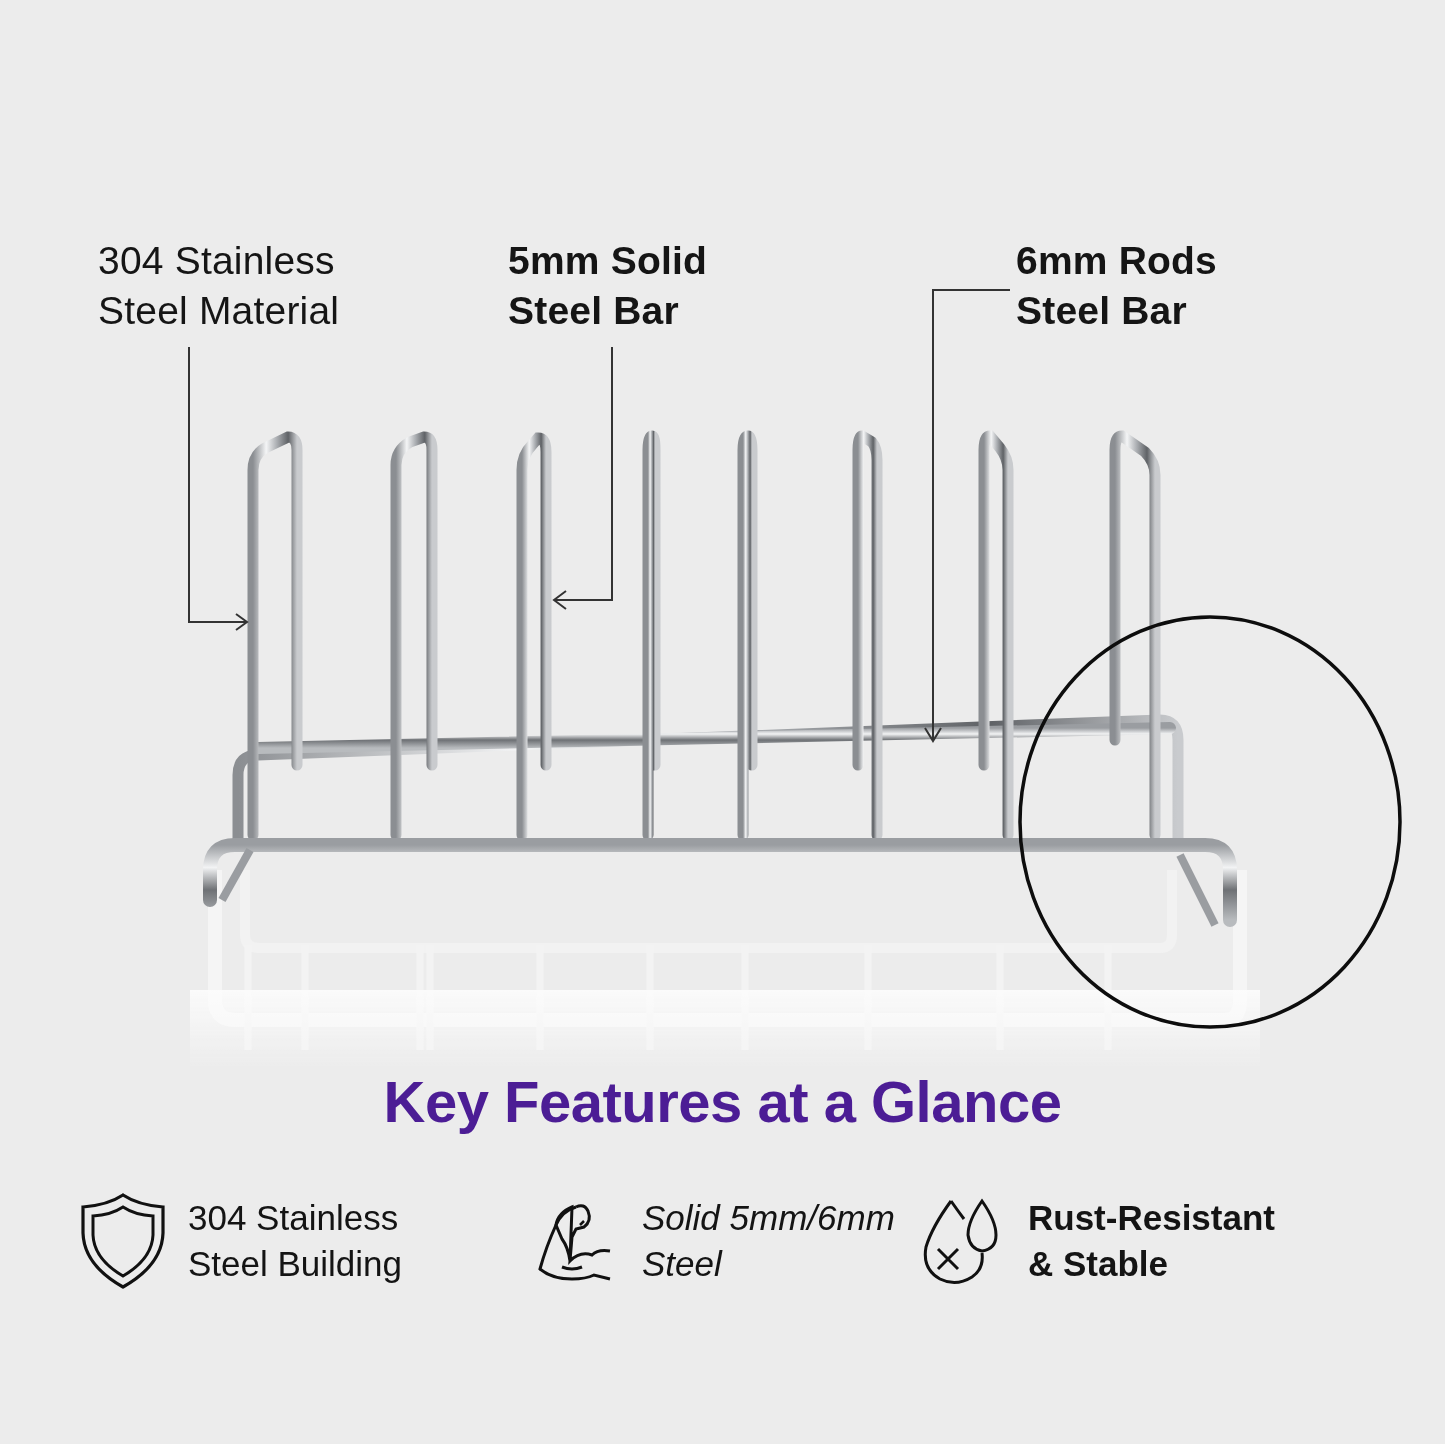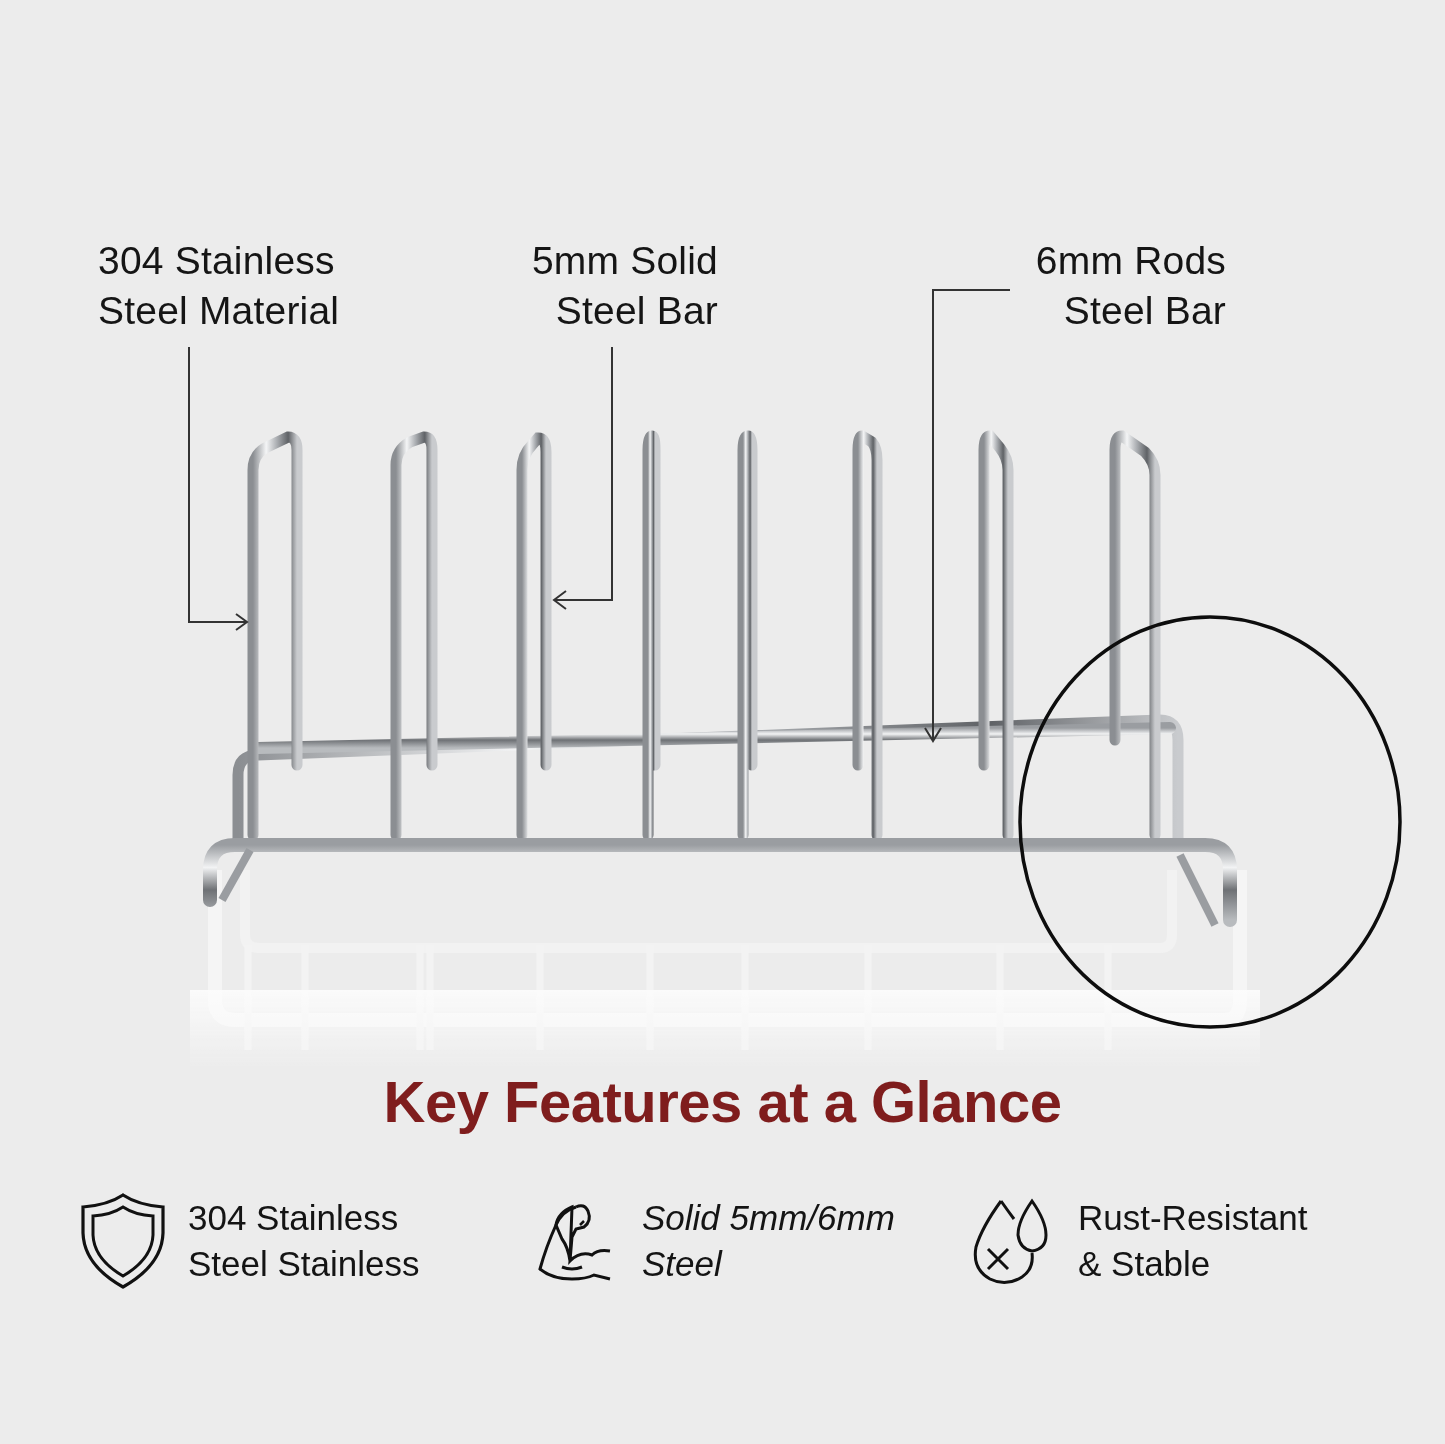--- a/index.html
+++ b/index.html
@@ -1,20 +1,20 @@
 <!DOCTYPE html>
 <html><head>
 <meta charset="utf-8">
 <style>
   html,body{margin:0;padding:0;}
   body{width:1445px;height:1444px;background:#ececec;position:relative;overflow:hidden;font-family:"Liberation Sans","DejaVu Sans",sans-serif;color:#111;}
   .callout{position:absolute;font-size:39px;line-height:50px;color:#151515;text-align:left;letter-spacing:0.2px;}
-  .callout.center{text-align:right;}
+  .callout.center{text-align:left;font-weight:bold;}
   #scene{position:absolute;left:0;top:0;width:1445px;height:1444px;}
-  .title{position:absolute;left:0;width:1445px;top:1068px;text-align:center;font-size:58px;font-weight:bold;letter-spacing:-0.5px;color:#7f1d1d;}
+  .title{position:absolute;left:0;width:1445px;top:1068px;text-align:center;font-size:58px;font-weight:bold;letter-spacing:-0.5px;color:#4c1d95;}
   .feature{position:absolute;top:1186px;height:110px;display:flex;align-items:center;}
   .feature .icon{width:90px;height:100px;flex:0 0 auto;}
   .feature .text{font-size:35px;line-height:46px;margin-left:20px;color:#141414;}
 </style>
 </head>
 <body>
 
 <svg id="scene" viewBox="0 0 1445 1444" xmlns="http://www.w3.org/2000/svg">
   <defs>
     <linearGradient id="steelV" x1="0" x2="1" y1="0" y2="0">
@@ -99,38 +99,38 @@
 
 <div class="title">Key Features at a Glance</div>
 
 <div class="feature" style="left:78px;">
   <svg class="icon" viewBox="0 0 90 100">
     <path d="M45 4 Q30 14 5 16 L5 42 Q6 74 45 96 Q84 74 85 42 L85 16 Q60 14 45 4 Z" fill="none" stroke="#111" stroke-width="3.2"></path>
     <path d="M45 16 Q33 24 15 25 L15 44 Q16 68 45 85 Q74 68 75 44 L75 25 Q57 24 45 16 Z" fill="none" stroke="#111" stroke-width="3"></path>
   </svg>
   <div class="text">
     <div>304 Stainless</div>
-    <div>Steel Stainless</div>
+    <div>Steel Building</div>
   </div>
 </div>
 
 <div class="feature" style="left:532px;font-style:italic;">
   <svg class="icon" viewBox="0 0 90 100">
     <path d="M44 16 Q52 12 56 20 Q60 30 52 36 L44 38 L40 46 L38 70 Q48 60 60 64 Q66 58 78 60 M38 70 Q36 56 30 48 L24 34 Q26 22 40 16 Z" fill="none" stroke="#111" stroke-width="3"></path>
     <path d="M44 16 Q30 20 24 34 Q14 56 8 78 Q20 88 40 88 Q54 88 62 84 L78 88" fill="none" stroke="#111" stroke-width="3"></path>
     <path d="M30 76 Q40 80 50 76" fill="none" stroke="#111" stroke-width="3"></path>
     <path d="M48 34 L52 30" fill="none" stroke="#111" stroke-width="2.5"></path>
   </svg>
   <div class="text">
     <div>Solid 5mm/6mm</div>
     <div>Steel</div>
   </div>
 </div>
 
-<div class="feature" style="left:968px;">
+<div class="feature" style="left:918px;font-weight:bold;">
   <svg class="icon" viewBox="0 0 90 100">
     <path d="M33 10 Q14 36 8 56 Q4 78 22 88 Q38 96 54 86 Q66 78 64 62" fill="none" stroke="#111" stroke-width="3"></path>
     <path d="M33 10 Q40 20 46 28" fill="none" stroke="#111" stroke-width="3"></path>
     <path d="M64 10 Q50 30 50 44 Q52 58 64 60 Q78 58 78 44 Q78 30 64 10 Z" fill="none" stroke="#111" stroke-width="3"></path>
     <path d="M20 58 L40 78 M40 58 L20 78" stroke="#111" stroke-width="3"></path>
   </svg>
   <div class="text">
     <div>Rust-Resistant</div>
     <div>&amp; Stable</div>
   </div>

